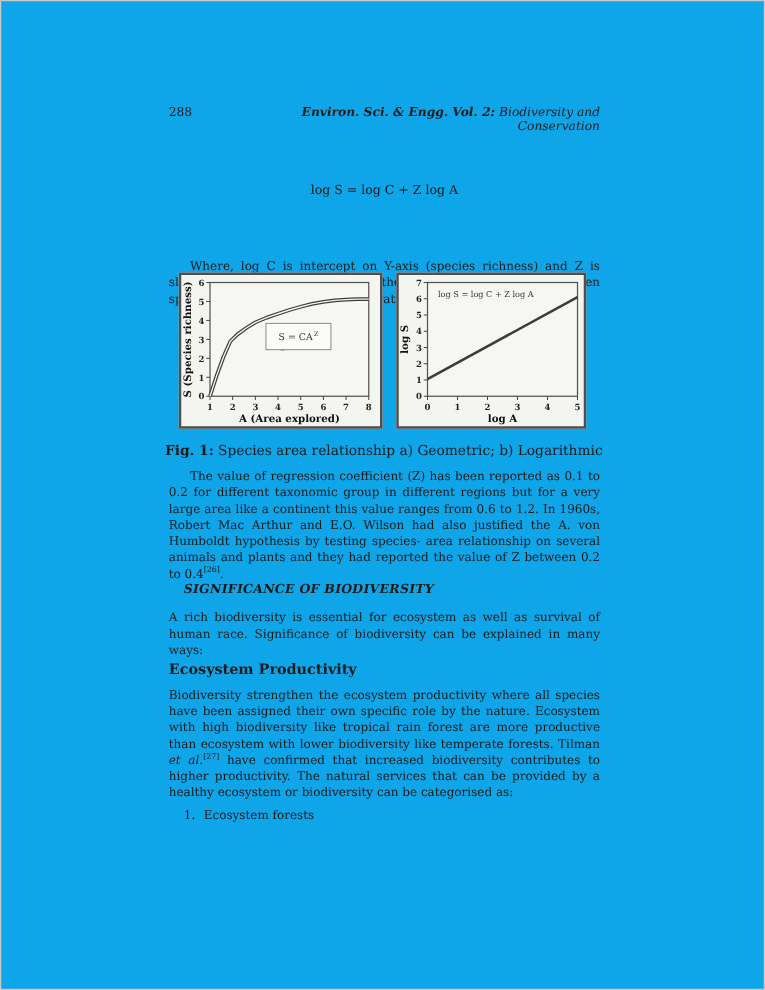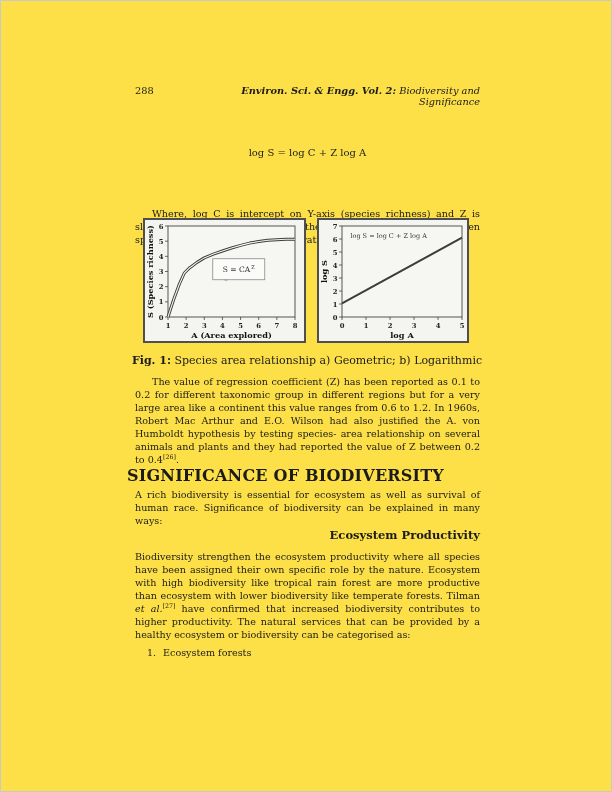--- a/index.html
+++ b/index.html
@@ -1,51 +1,51 @@
 <!DOCTYPE html>
 <html><head>
 <meta charset="utf-8">
 <style>
   html,body{margin:0;padding:0;background:#e9e9e9;}
   .page{
     position:relative;width:612px;height:792px;margin:0 auto;
-    background:#fde047;border:1px solid #c9c9c9;box-sizing:border-box;
+    background:#0ea5e9;border:1px solid #c9c9c9;box-sizing:border-box;
     font-family:"DejaVu Serif",serif;color:#1b1b1b;overflow:hidden;
   }
   .abs{position:absolute;}
   .textblock{left:134px;width:345px;font-size:9.6px;line-height:13px;text-align:justify;}
   .indent{text-indent:17px;}
   .header-row{left:134px;width:345px;top:84px;font-size:9.8px;display:flex;justify-content:space-between;}
   .header-title{font-style:italic;text-align:right;}
   .header-title b{font-style:italic;margin-left:27px;}
   .equation{left:134px;width:345px;top:146px;text-align:center;font-size:10px;}
   .caption{left:110px;width:392px;top:353px;text-align:center;font-size:11px;}
-  .h1{left:126px;width:345px;top:465px;font-size:16px;font-weight:bold;letter-spacing:.2px;}
-  .h2{left:134px;width:345px;top:527px;font-size:11.5px;font-weight:bold;text-align:right;}
+  .h1{left:146px;width:345px;top:465px;font-size:10px;font-weight:bold;letter-spacing:.2px;font-style:italic;}
+  .h2{left:134px;width:345px;top:527px;font-size:11.5px;font-weight:bold;}
   .list-item{left:146px;width:300px;top:646px;font-size:9.6px;display:flex;}
   .list-item .num{width:16px;}
   sup.ref{font-size:6.3px;vertical-align:super;line-height:0;}
   .fig{
     background:#f4f4f1;border:2px solid #4f4f4f;box-sizing:border-box;
   }
   .fig svg{display:block;}
   .fig-a{left:142px;top:217px;width:163px;height:125px;}
   .fig-b{left:316px;top:217px;width:152px;height:125px;}
   .tick{font:bold 6.8px "DejaVu Serif",serif;fill:#222;}
   .axlabel{font:bold 8.2px "DejaVu Serif",serif;fill:#111;}
   .ann{fill:#333;font-family:"DejaVu Serif",serif;}
 </style>
 </head>
 <body>
 
 <div class="page">
 
   <div class="abs header-row">
     <span>288</span>
-    <span class="header-title"><b>Environ. Sci. &amp; Engg. Vol. 2:</b><span> Biodiversity and Significance</span></span>
+    <span class="header-title"><b>Environ. Sci. &amp; Engg. Vol. 2:</b><span> Biodiversity and Conservation</span></span>
   </div>
 
 
   <div class="abs equation">log S = log C + Z log A</div>
 
   <div class="abs textblock indent" style="top:166px;margin-top:40px;">Where, log C is intercept on Y-axis (species richness) and Z is slope of graph line representing the regression coefficient between species richness and area of exploration (Figs. 1a &amp; b).</div>
 
   <div class="abs fig fig-a">
       <svg width="159" height="121" viewBox="0 0 159 121">
         <rect x="23" y="6" width="127" height="91" fill="#f6f6f3" stroke="#555555" stroke-width="1"></rect>

